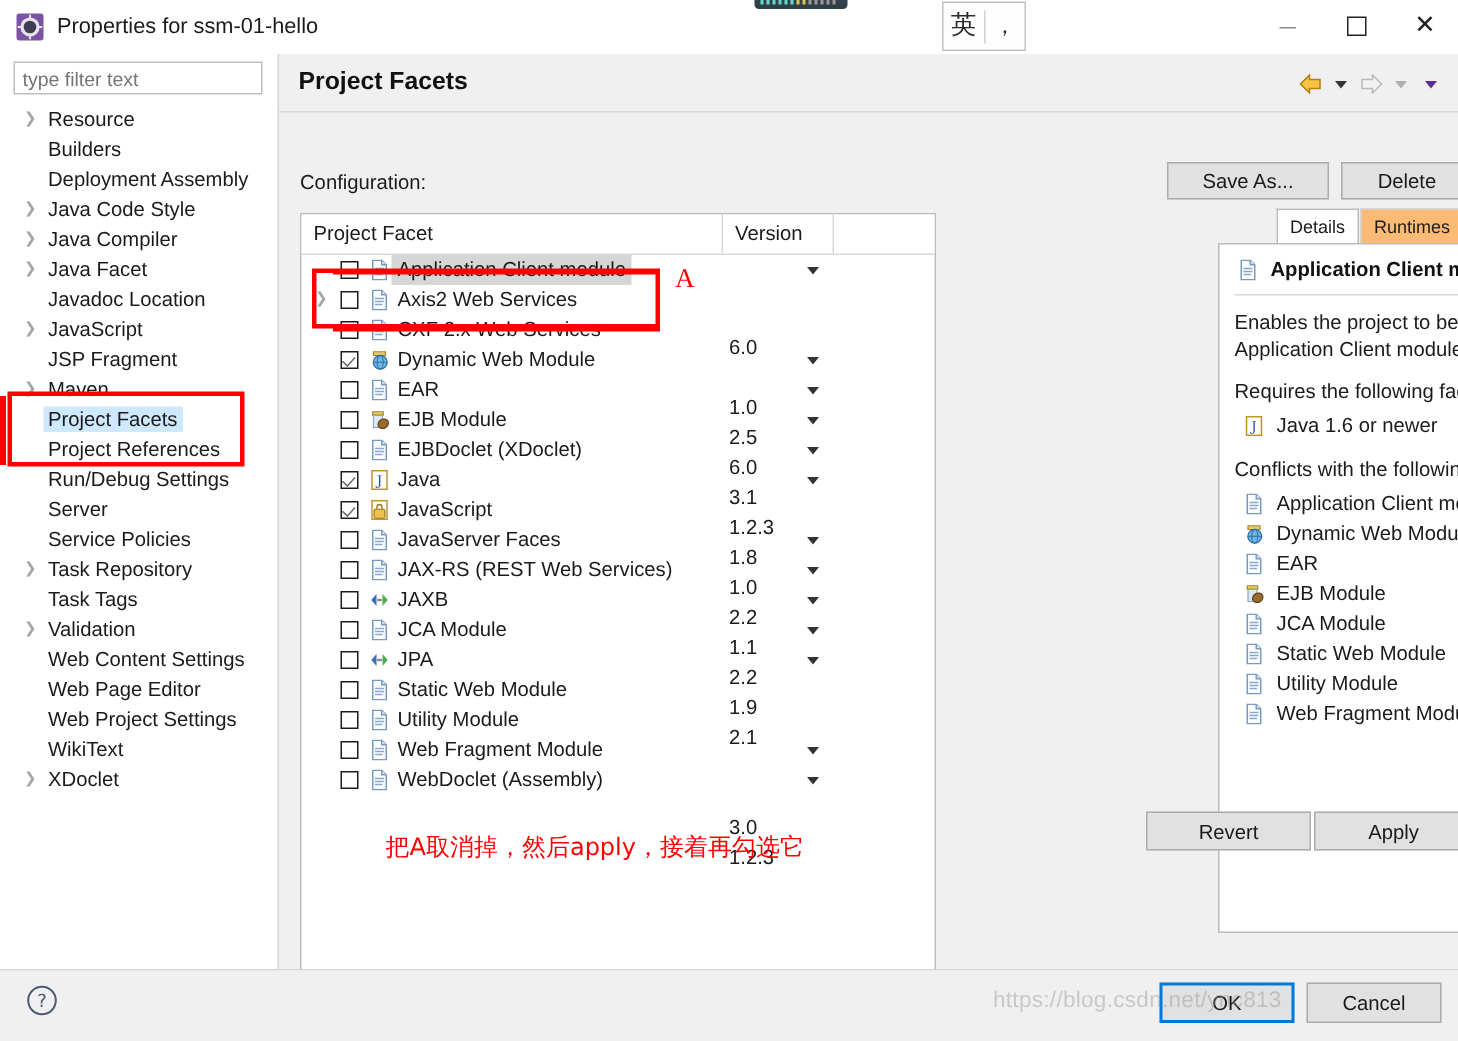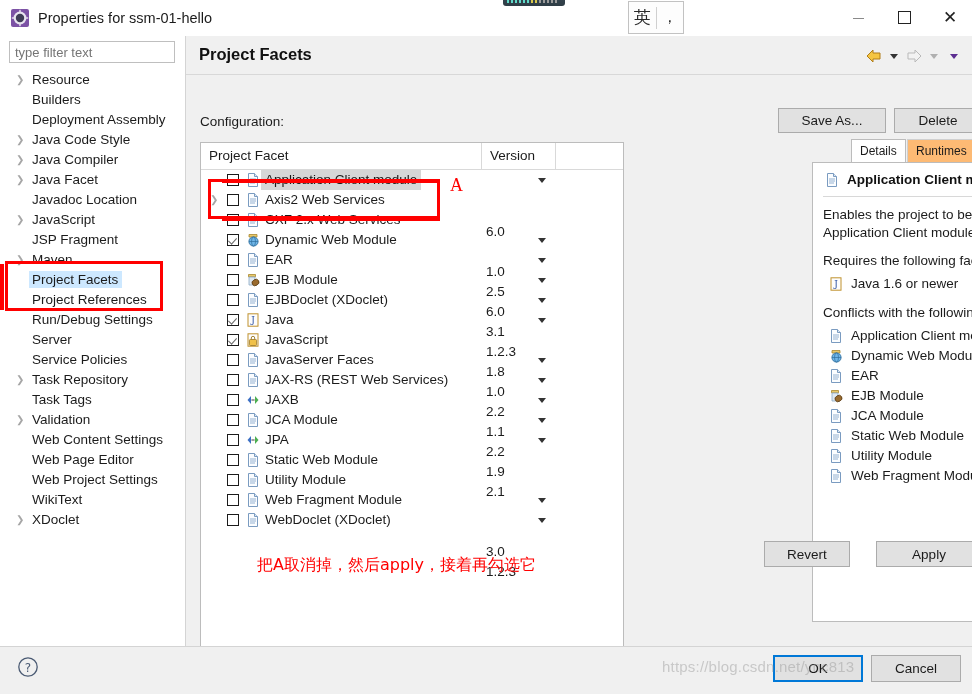--- a/index.html
+++ b/index.html
@@ -228,21 +228,21 @@
   }
   .d-title .ficon2 { position: absolute; left: 2px; top: 2px; width:14px; height:14px; }
   .d-rule { height:1px; background:#d8d8d8; margin: 0 0 9px 0;}
   .d-para { font-size: 13.5px; color:#1b1b1b; line-height:18px; margin-bottom: 11px; }
   .d-sub { font-size: 13.5px; color:#1b1b1b; margin-bottom: 6px; }
   .d-list { margin-bottom: 11px; }
   .d-li { position: relative; height: 20px; line-height: 20px; padding-left: 28px; font-size:13.5px; color:#1b1b1b;}
   .d-li .ficon2 { position:absolute; left: 6px; top: 3px; width:14px; height:14px;}
 
   
-  .btn-revert { left: 578px; top: 505px; width: 86px; height:26px;}
+  .btn-revert { left: 578px; top: 505px; width: 110px; height:26px;}
   .btn-apply  { left: 690px; top: 505px; width: 106px; height:26px;}
   .bottom-sep {
     position: absolute; left: 0; top: 646px; width: 972px; height: 1px; background: #d4d4d4;
   }
   .footer { position: absolute; left:0; top: 647px; width: 972px; height: 47px; background:#f0f0f0;}
   .help-btn { position:absolute; left: 17px; top: 9px; width:22px; height:22px;}
   .btn-ok {
     position:absolute; left: 773px; top: 8px; width: 90px; height: 27px;
     border: 2px solid #0078d7; background:#e1e1e1;
     display:flex;align-items:center;justify-content:center;
@@ -634,21 +634,21 @@
             <span class="cbx"></span>
             <span class="ficon"><svg width="14" height="14" viewBox="0 0 14 14">
                 <path d="M2.5 0.5 h6 l3 3 v10 h-9 z" fill="#fbfdff" stroke="#7a9bc0" stroke-width="1"></path>
                 <path d="M8.5 0.5 v3 h3" fill="#dce8f4" stroke="#7a9bc0" stroke-width="1"></path>
                 <g stroke="#88a8cc" stroke-width="0.9">
                   <line x1="4" y1="6" x2="10" y2="6"></line>
                   <line x1="4" y1="8" x2="10" y2="8"></line>
                   <line x1="4" y1="10" x2="9" y2="10"></line>
                 </g>
               </svg></span>
-            <span class="fname">WebDoclet (XDoclet)</span>
+            <span class="fname">WebDoclet (Assembly)</span>
             <span class="fver">1.2.3</span>
             <span class="fdd"></span>
           </div>
         </div>
       <div class="note-cn">把A取消掉，然后apply，接着再勾选它</div>
     </div>
 
     <div class="details-panel">
       <div class="tabs">
         <div class="tab active">Details</div>

